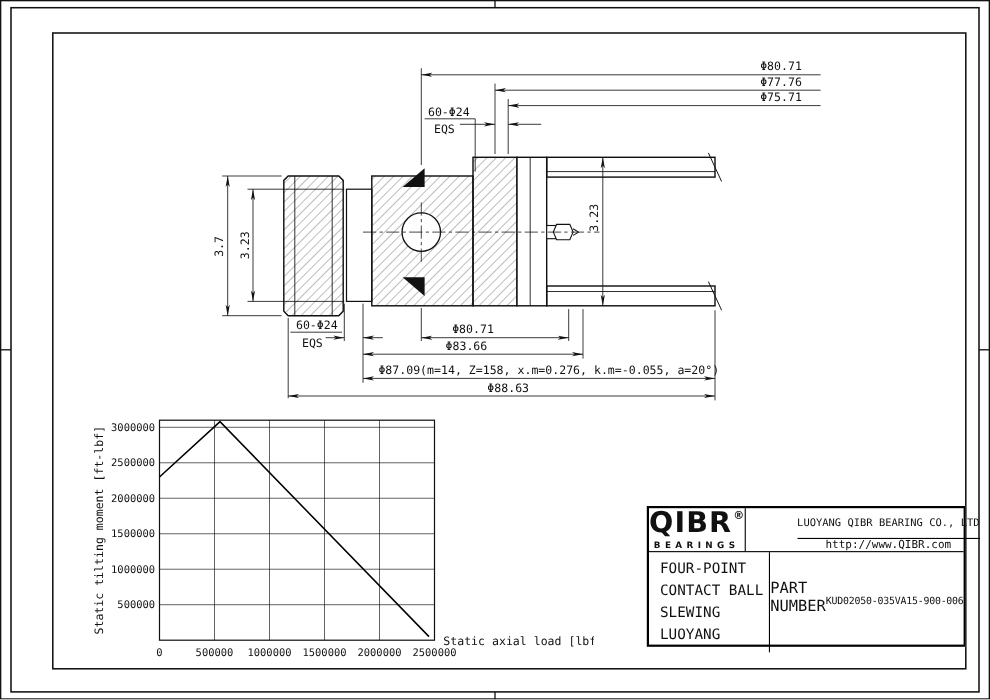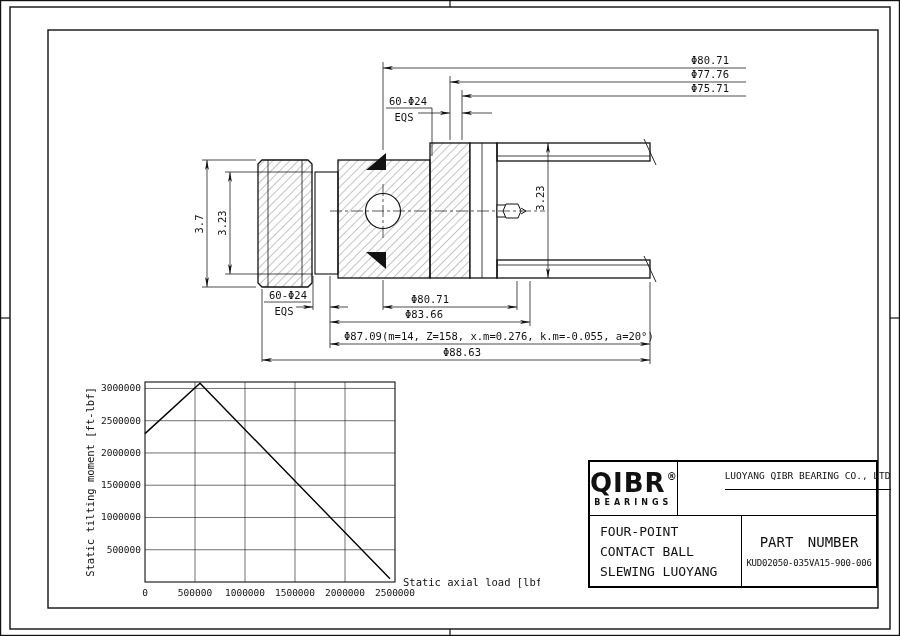--- a/index.html
+++ b/index.html
@@ -28,21 +28,21 @@
   .logo-reg { font-size:10px; font-weight:bold; position:relative; top:-12px; left:1px; }
   .logo-sub { font-family:"DejaVu Sans", sans-serif; font-weight:bold; font-size:8px;
               letter-spacing:4px; margin-top:2px; }
   .tb-company { flex:1; display:flex; flex-direction:column;margin-left:47px; }
   .company-name { height:28px; border-bottom:1px solid #000; display:flex; align-items:center;
                   justify-content:center; font-size:9.5px; white-space:nowrap; }
   .company-web  { flex:1; display:flex; align-items:center; justify-content:center; font-size:10px; }
   .tb-bottom { flex:1; display:flex; }
   .tb-product { width:152px; border-right:1.5px solid #000; padding:6px 0 4px 10px;
                 font-size:13px; line-height:1.55; }
-  .tb-part { flex:1; display:flex; flex-direction:column; align-items:center; justify-content:center; }
+  .tb-part { flex:1; display:flex; flex-direction:row; align-items:center; justify-content:center; }
   .part-label { font-size:14px; word-spacing:6px; margin-bottom:8px; }
   .part-number { font-size:9px; letter-spacing:-0.2px; white-space:nowrap; }
 </style>
 </head>
 <body>
 
 <svg id="drawing-svg" width="900" height="636" viewBox="0 0 900 636">
   <defs>
     <marker id="arr" viewBox="0 0 10 5" markerWidth="10" markerHeight="5" refX="10" refY="2.5" orient="auto-start-reverse" markerUnits="userSpaceOnUse">
       <path d="M0,0.6 L10,2.5 L0,4.4 L2.5,2.5 Z" fill="#111"></path>
@@ -201,20 +201,21 @@
 <div class="titleblock">
   <div class="tb-top">
     <div class="tb-logo">
       <div class="logo-line">
         <span>QIBR</span><span class="logo-reg">®</span>
       </div>
       <div class="logo-sub">BEARINGS</div>
     </div>
     <div class="tb-company">
       <div class="company-name">LUOYANG QIBR BEARING CO., LTD</div>
+      <div class="company-web">http://www.QIBR.com</div>
     </div>
   </div>
   <div class="tb-bottom">
     <div class="tb-product">
       <div>FOUR-POINT</div>
       <div>CONTACT BALL</div>
       <div>SLEWING LUOYANG</div>
     </div>
     <div class="tb-part">
       <div class="part-label">PART NUMBER</div>

